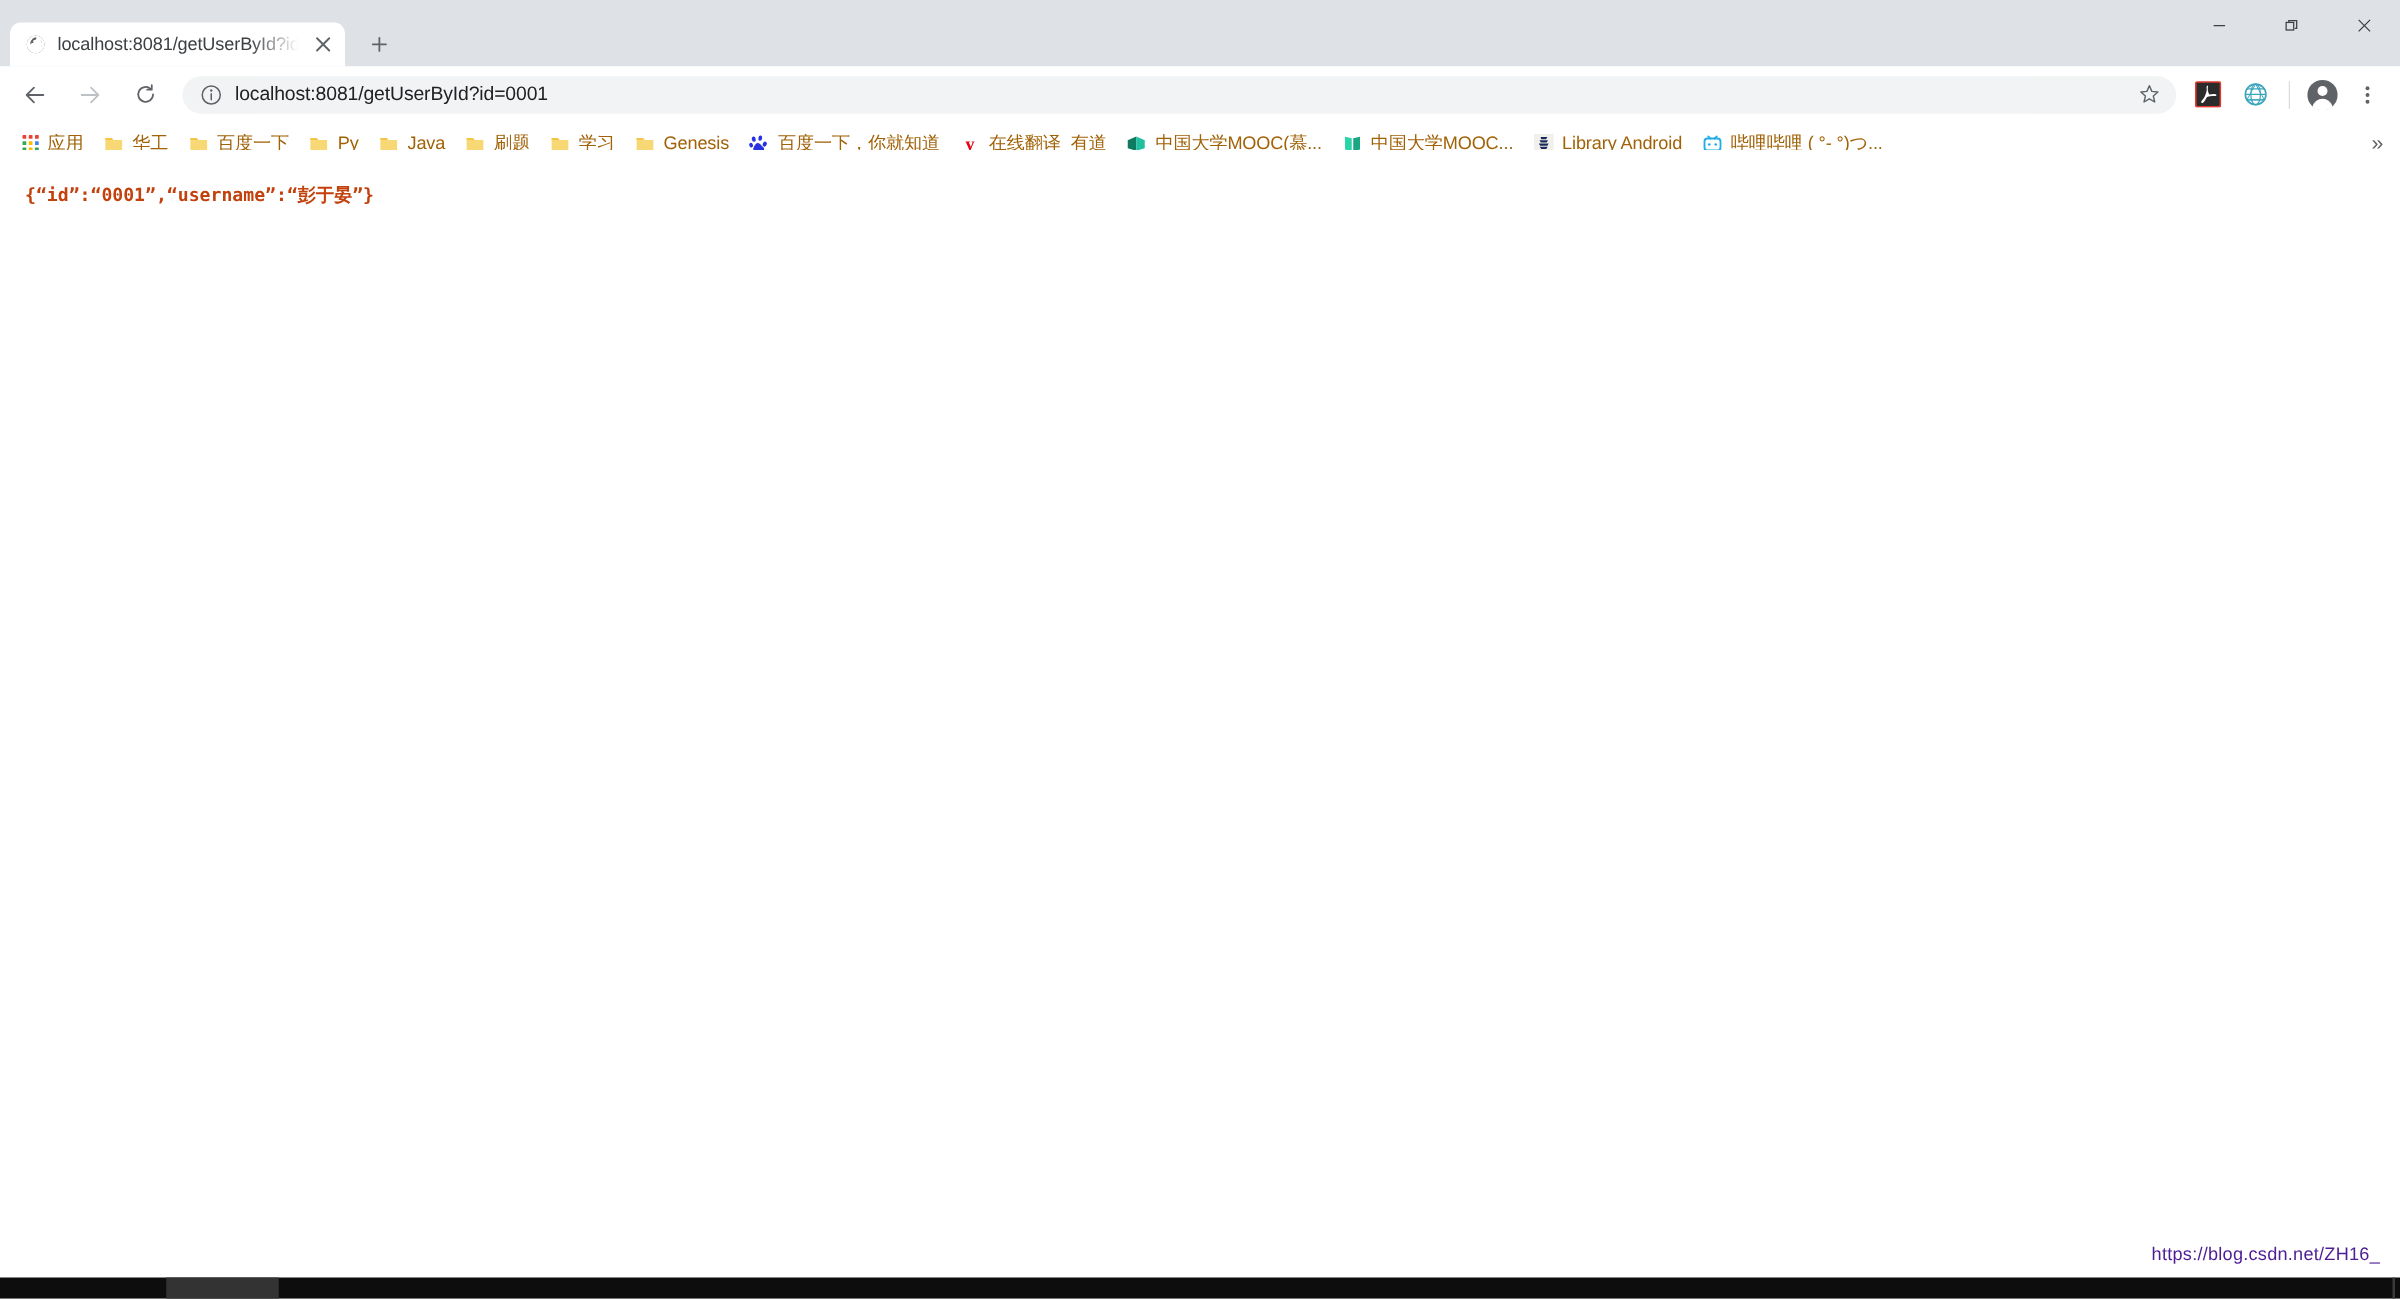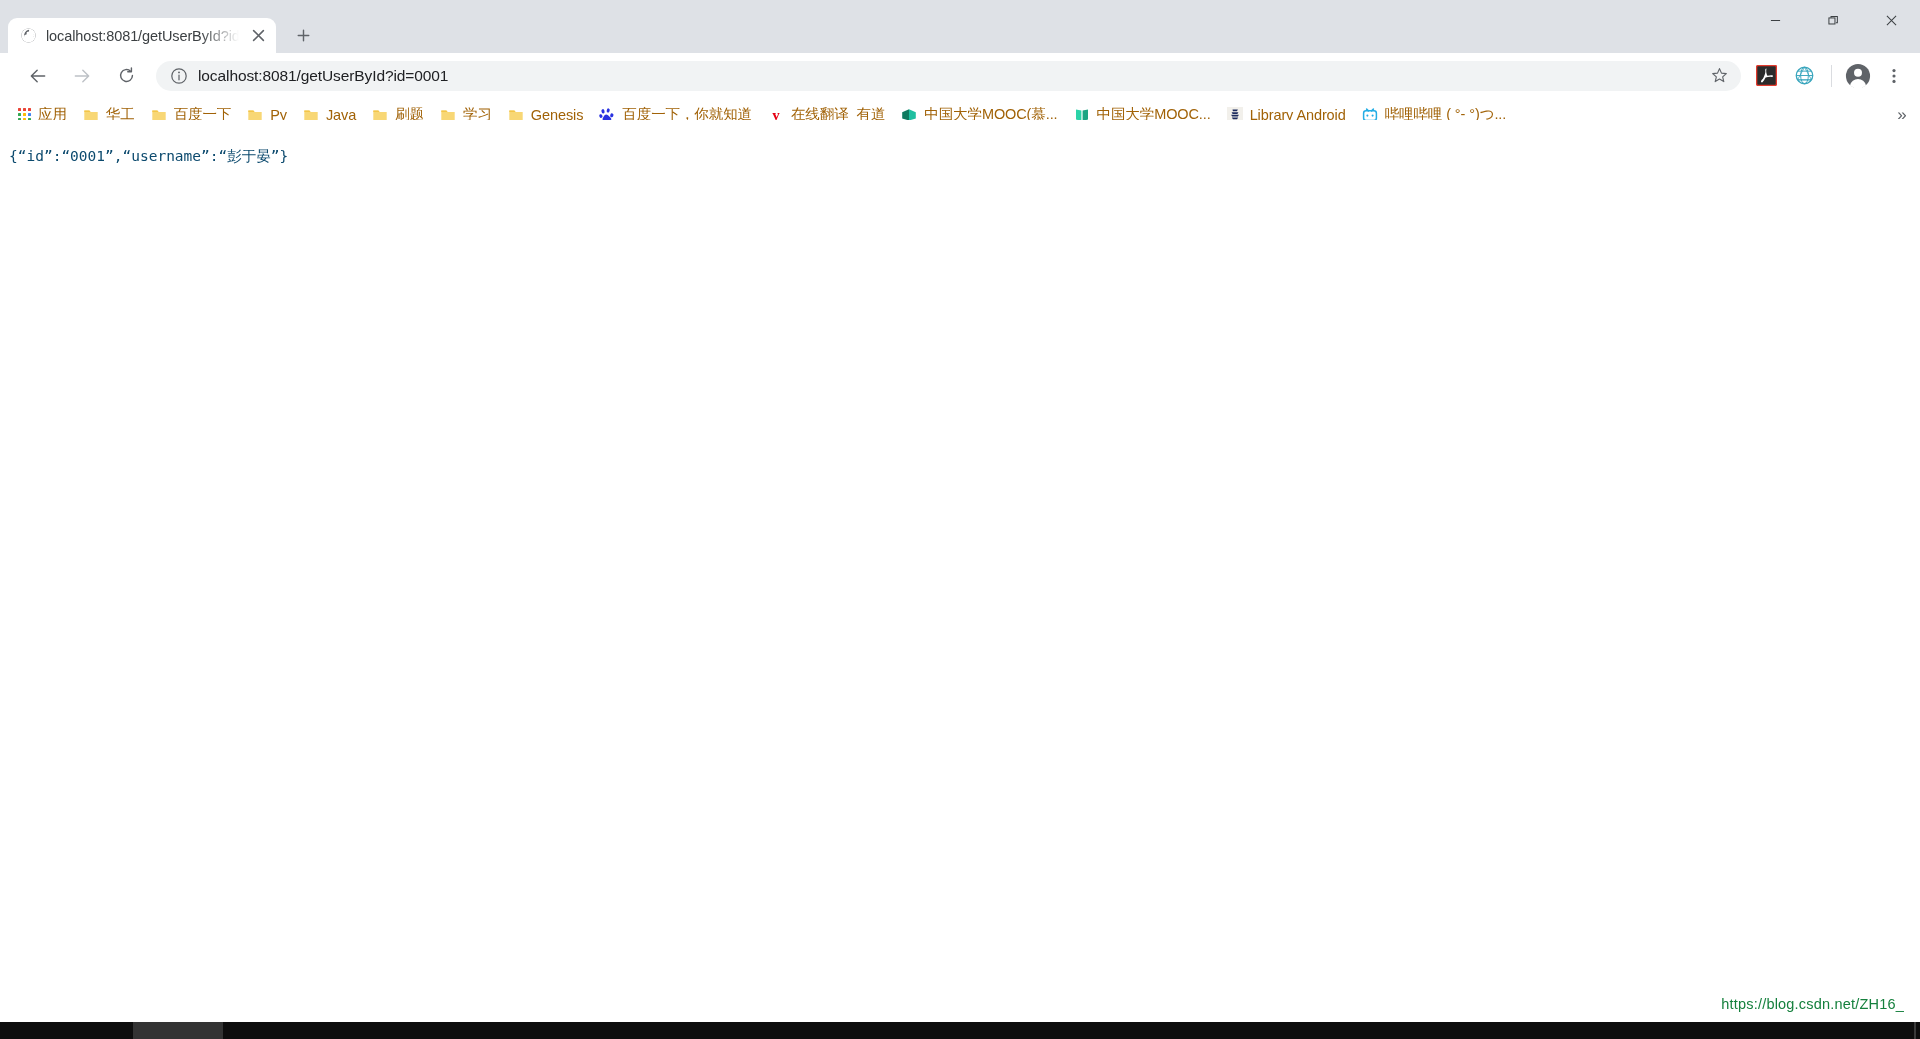--- a/index.html
+++ b/index.html
@@ -91,21 +91,20 @@
   }
 
   
   .toolbar {
     height: 45px;
     background: #ffffff;
     display: flex;
     align-items: center;
     padding: 0 10px 0 6px;
     gap: 0px;
-    margin-left: 10px;
   }
 
   .navbtn {
     width: 36px; height: 36px;
     display: flex; align-items: center; justify-content: center;
     border-radius: 50%;
     color: #5f6368;
     flex: 0 0 36px;
     margin: 0 4px;
   }
@@ -250,32 +249,33 @@
     top: 120px;
     right: 0;
     bottom: 17px;
     background: #ffffff;
     overflow: hidden;
   }
 
   .json-body {
     font-family: "DejaVu Sans Mono", "Liberation Mono", monospace;
     font-size: 14.5px;
-    color: #0c4a6e;
-    padding: 27px 0 0 9px;
+    color: #c2410c;
+    padding: 27px 0 0 20px;
     white-space: pre;
     letter-spacing: 0px;
+    font-weight: bold;
   }
 
   .watermark {
     position: absolute;
     right: 16px;
     bottom: 10px;
     font-size: 14.5px;
-    color: #15803d;
+    color: #4c1d95;
     letter-spacing: 0.2px;
     user-select: none;
   }
 
   
   .taskbar {
     position: absolute;
     left: 0; right: 0; bottom: 0;
     height: 17px;
     background: #0d0d0d;

